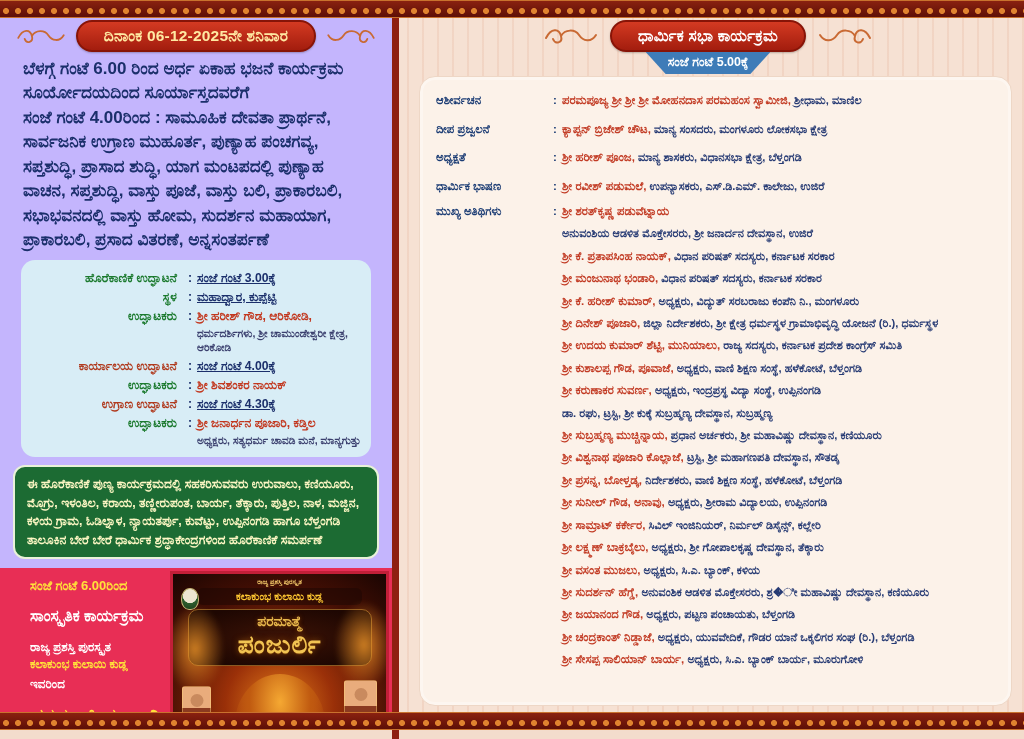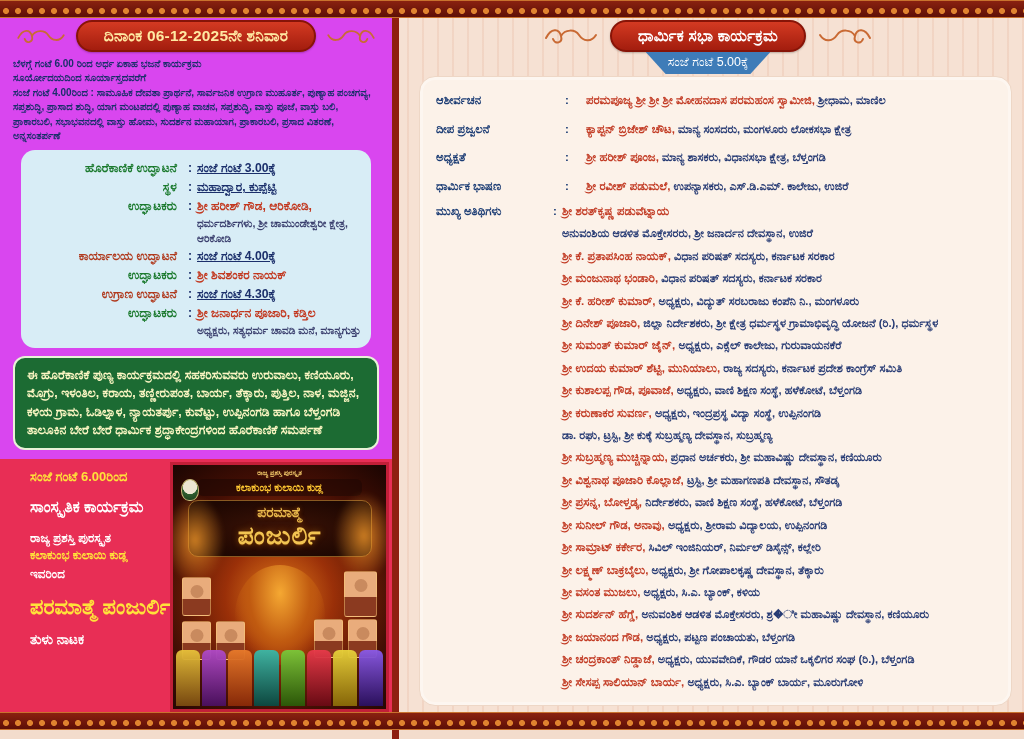--- a/index.html
+++ b/index.html
@@ -8,40 +8,40 @@
 
   
   .orn-strip{position:absolute;left:0;width:1024px;height:16px;background-color:#6E130A;
     background-image:radial-gradient(circle at 6px 10px,#E0832F 2.6px,rgba(0,0,0,0) 3.4px),
       linear-gradient(#8A2110,#5E0F06);
     background-size:12px 16px,100% 100%;border-top:1px solid #C9722E;border-bottom:1px solid #C9722E;z-index:9;}
   .orn-top{top:0;}
   .orn-bottom{top:712px;}
 
   
-  .left-page{position:absolute;left:0;top:13px;width:392px;height:699px;background:#d946ef;
+  .left-page{position:absolute;left:0;top:13px;width:392px;height:699px;background:#c4b5fd;
     display:flex;flex-direction:column;overflow:hidden;}
   .right-page{position:absolute;left:392px;top:13px;width:632px;height:699px;background:#F6E1D3;
     background-image:repeating-linear-gradient(90deg,rgba(221,156,126,.18) 0 2px,rgba(0,0,0,0) 2px 15px);overflow:hidden;}
   .divider{position:absolute;left:392px;top:0;width:7px;height:739px;background:#8E1F10;z-index:8;}
 
   
   .head-wrap{position:relative;text-align:center;flex:0 0 auto;margin-top:7px;z-index:3;}
   .pill{display:inline-block;padding:5px 26px;border-radius:18px;
     background:linear-gradient(#D43A22,#A31D0E);border:2px solid #871407;
     font-weight:bold;font-size:15.5px;letter-spacing:.2px;box-shadow:0 1px 2px rgba(0,0,0,.25);}
   .pill.gold-text{color:#FFE9A2;}
   .pill.white-text{color:#FFFFFF;}
   .swirl{vertical-align:middle;margin:0 6px;}
   .badge{display:inline-block;margin-top:-3px;padding:3px 22px 4px;background:#3E7CB8;color:#fff;
-    font-weight:normal;font-size:12.5px;clip-path:polygon(10% 0,90% 0,100% 100%,82% 100%,18% 100%,0 100%,10% 0);
+    font-weight:bold;font-size:12.5px;clip-path:polygon(10% 0,90% 0,100% 100%,82% 100%,18% 100%,0 100%,10% 0);
     clip-path:polygon(0 0,100% 0,84% 100%,16% 100%);}
 
   
-  .para{margin:5px 13px 0;color:#1B2F6B;font-weight:bold;font-size:10px;line-height:1.44;}
+  .para{margin:5px 23px 0;color:#1B2F6B;font-weight:bold;font-size:17px;line-height:1.44;}
   .para p{margin:0;}
 
   
   .blue-box{margin:7px 21px 0;background:#D8EDF6;border-radius:14px;padding:9px 10px 8px 12px;flex:0 0 auto;}
   .srow{display:grid;grid-template-columns:150px 14px 1fr;font-size:12.2px;font-weight:bold;line-height:19px;}
   .slabel{text-align:right;padding-right:6px;}
   .slabel.green{color:#1B7A2E;}
   .slabel.maroon{color:#B03A1E;}
   .scolon{color:#1B2F6B;text-align:center;}
   .svalue.navy{color:#1B2F6B;text-decoration:underline;}
@@ -102,21 +102,21 @@
   .fg5{background:linear-gradient(#7AC83A,#2A5A08);}
   .fg6{background:linear-gradient(#E83A4A,#6A0A14);}
   .fg7{background:linear-gradient(#E8D23A,#8A6A08);}
   .fg8{background:linear-gradient(#8A5AE8,#2A1060);}
 
   
   .panel{position:absolute;left:27px;right:12px;top:63px;bottom:6px;background:#FCF2E9;
     border-radius:16px;border:1px solid #EED7C6;box-shadow:0 0 0 3px rgba(255,255,255,.35) inset;}
   .prog{position:absolute;left:16px;right:10px;top:9px;}
   .prow{display:grid;grid-template-columns:112px 14px 1fr;font-size:11.6px;line-height:22.4px;}
-  .prow.spaced{line-height:27.5px;gap:12px;}
+  .prow.spaced{line-height:27.5px;}
   .plabel{color:#1B3C74;font-weight:bold;}
   .pcolon{color:#1B3C74;font-weight:bold;text-align:center;}
   .pname{color:#C23B24;font-weight:bold;}
   .prest{color:#273B74;font-weight:bold;font-size:11.2px;text-align:center;}
 </style>
 </head>
 <body>
 
 <div class="sheet">
   <div class="orn-strip orn-top"></div>
@@ -288,21 +288,20 @@
             <span class="pvalue"><span class="pname">ಶ್ರೀ ಕೆ. ಹರೀಶ್ ಕುಮಾರ್,</span><span class="prest"> ಅಧ್ಯಕ್ಷರು, ವಿದ್ಯುತ್ ಸರಬರಾಜು ಕಂಪೆನಿ ನಿ., ಮಂಗಳೂರು</span></span>
           </div>
           <div class="prow">
             <span class="plabel"></span>
             <span class="pcolon"></span>
             <span class="pvalue"><span class="pname">ಶ್ರೀ ದಿನೇಶ್ ಪೂಜಾರಿ,</span><span class="prest"> ಜಿಲ್ಲಾ ನಿರ್ದೇಶಕರು, ಶ್ರೀ ಕ್ಷೇತ್ರ ಧರ್ಮಸ್ಥಳ ಗ್ರಾಮಾಭಿವೃದ್ಧಿ ಯೋಜನೆ (ರಿ.), ಧರ್ಮಸ್ಥಳ</span></span>
           </div>
           <div class="prow">
             <span class="plabel"></span>
             <span class="pcolon"></span>
-            <span class="pvalue"><span class="pname">ಶ್ರೀ ಸುಮಂತ್ ಕುಮಾರ್ ಜೈನ್,</span><span class="prest"> ಅಧ್ಯಕ್ಷರು, ಎಕ್ಸೆಲ್ ಕಾಲೇಜು, ಗುರುವಾಯನಕೆರೆ</span></span>
           </div>
           <div class="prow">
             <span class="plabel"></span>
             <span class="pcolon"></span>
             <span class="pvalue"><span class="pname">ಶ್ರೀ ಉದಯ ಕುಮಾರ್ ಶೆಟ್ಟಿ, ಮುನಿಯಾಲು,</span><span class="prest"> ರಾಜ್ಯ ಸದಸ್ಯರು, ಕರ್ನಾಟಕ ಪ್ರದೇಶ ಕಾಂಗ್ರೆಸ್ ಸಮಿತಿ</span></span>
           </div>
           <div class="prow">
             <span class="plabel"></span>
             <span class="pcolon"></span>
             <span class="pvalue"><span class="pname">ಶ್ರೀ ಕುಶಾಲಪ್ಪ ಗೌಡ, ಪೂವಾಜೆ,</span><span class="prest"> ಅಧ್ಯಕ್ಷರು, ವಾಣಿ ಶಿಕ್ಷಣ ಸಂಸ್ಥೆ, ಹಳೆಕೋಟೆ, ಬೆಳ್ತಂಗಡಿ</span></span>

